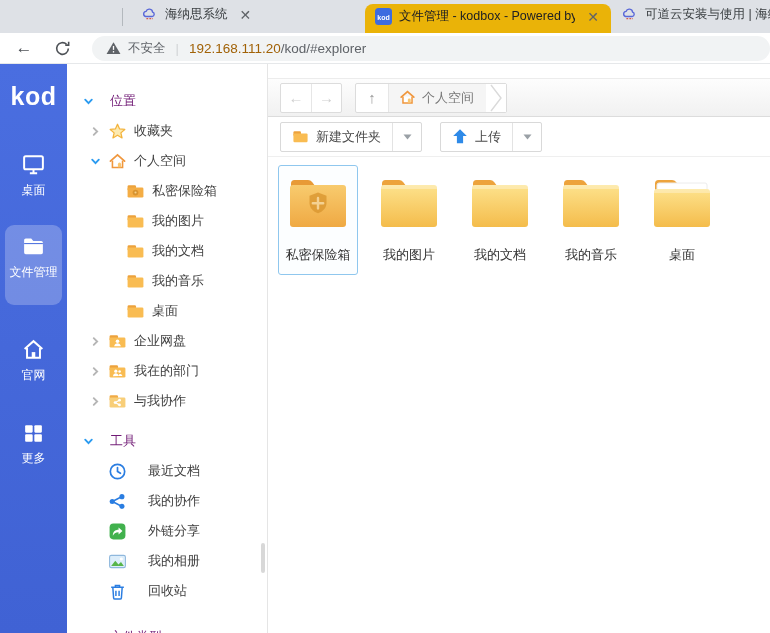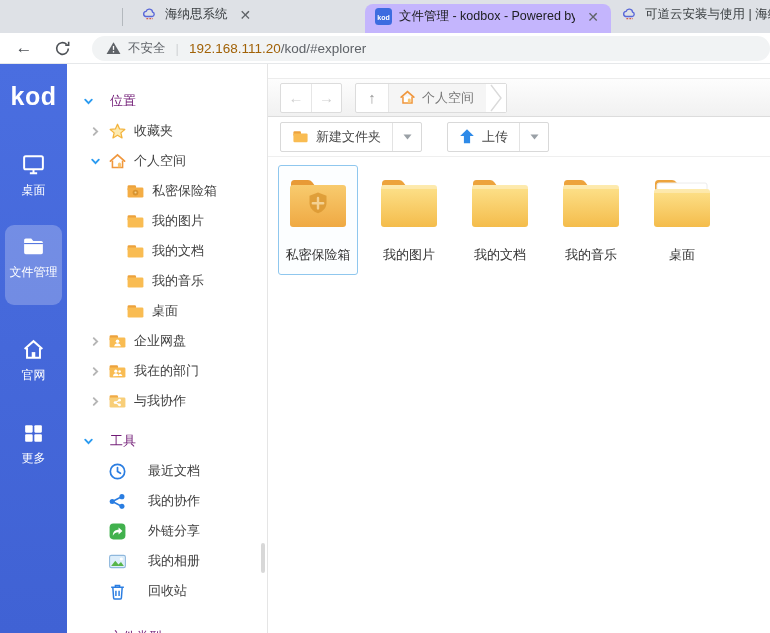--- a/index.html
+++ b/index.html
@@ -6,21 +6,21 @@
   html,body { width:770px; height:633px; overflow:hidden; }
   body { font-family:"Liberation Sans","DejaVu Sans",sans-serif; background:#fff; position:relative; }
 
   
   .tabbar { position:absolute; left:0; top:0; width:770px; height:33px; background:#dee1e6; display:flex; align-items:center; }
   .winicon { display:flex; align-items:center; justify-content:center; width:30px; height:30px; margin-left:8px; flex:0 0 auto; }
   .winicon:first-child { margin-left:6px; }
   .chrome-divider { width:1px; height:18px; background:#b3b8bd; margin:0 8px 0 10px; flex:0 0 auto; }
   .tabs { display:flex; align-items:flex-end; height:33px; flex:1; overflow:hidden; }
   .tab { display:flex; align-items:center; height:33px; padding:0 8px 4px 10px; font-size:12.5px; color:#3c4043; flex:0 0 auto; position:relative; }
-  .tab.active { background:#c4b5fd; border-radius:8px 8px 0 0; height:29px; color:#202124; }
+  .tab.active { background:#eab308; border-radius:8px 8px 0 0; height:29px; color:#202124; }
   .tab .favicon { width:17px; height:17px; margin-right:7px; display:flex; align-items:center; flex:0 0 auto; }
   .tab-title { white-space:nowrap; overflow:hidden; max-width:182px; }
   .tab.active .tab-title { max-width:186px; }
   .tab-close { margin-left:8px; color:#5f6368; font-size:14px; line-height:1; padding:2px 4px; border-radius:50%; flex:0 0 auto; }
   .tab.t1 { width:234px; } .tab.t2 { width:246px; } .tab.t3 { width:200px; }
 
   .addressbar { position:absolute; left:0; top:33px; width:770px; height:31px; background:#fff; border-bottom:1px solid #e6e8ea; display:flex; align-items:center; }
   .navbtn { width:28px; height:28px; display:flex; align-items:center; justify-content:center; color:#4d5156; font-size:17px; margin-left:10px; flex:0 0 auto; }
   .urlpill { flex:1; height:25px; background:#f1f3f4; border-radius:13px; margin:0 0 0 16px; display:flex; align-items:center; padding:0 14px; min-width:0; }
   .sec-label { font-size:12.5px; color:#5f6368; margin-left:7px; white-space:nowrap; }
@@ -59,21 +59,21 @@
   .main { flex:1; position:relative; background:#fff; min-width:0; }
   .crumb-bar { position:absolute; left:0; right:0; top:14px; height:39px; background:linear-gradient(#fdfdfd,#f1f1f1); border-top:1px solid #ececec; border-bottom:1px solid #dcdcdc; display:flex; align-items:center; padding-left:12px; }
   .btn-group { display:flex; align-items:stretch; height:30px; background:#fff; border:1px solid #dcdcdc; border-radius:2px; }
   .nav-cell { width:30px; display:flex; align-items:center; justify-content:center; color:#cfcfcf; font-size:15px; }
   .nav-cell + .nav-cell { border-left:1px solid #e6e6e6; }
   .path-group { margin-left:13px; }
   .up-cell { width:33px; display:flex; align-items:center; justify-content:center; color:#9a9a9a; font-size:15px; border-right:1px solid #e6e6e6; }
   .crumb-seg { display:flex; align-items:center; background:#f5f5f5; padding:0 12px 0 10px; gap:6px; font-size:13px; color:#777; }
   .crumb-sep { width:20px; display:flex; align-items:center; justify-content:center; background:#fff; }
 
-  .action-bar { position:absolute; left:0; right:0; top:53px; height:40px; display:flex; align-items:center; padding-left:12px; border-bottom:1px solid #efefef; background:#fff; gap:25px; }
+  .action-bar { position:absolute; left:0; right:0; top:53px; height:40px; display:flex; align-items:center; padding-left:12px; border-bottom:1px solid #efefef; background:#fff; gap:18px; }
   .act-group { display:flex; align-items:stretch; height:30px; background:#fff; border:1px solid #d9d9d9; border-radius:2px; }
   .act-main { display:flex; align-items:center; gap:7px; padding:0 11px; font-size:13px; color:#4a4a4a; cursor:pointer; }
   .act-drop { width:29px; display:flex; align-items:center; justify-content:center; border-left:1px solid #e3e3e3; cursor:pointer; }
 
   .file-grid { position:absolute; left:0; right:0; top:93px; bottom:0; padding:8px 0 0 10px; display:flex; align-items:flex-start; }
   .file { width:80px; height:110px; margin-right:11px; border:1px solid transparent; border-radius:3px; display:flex; flex-direction:column; align-items:center; cursor:pointer; flex:0 0 auto; }
   .file.selected { border-color:#8fc7ee; background:#fcfeff; }
   .file .ficon { margin-top:10px; height:54px; display:flex; align-items:center; }
   .file .fname { margin-top:16px; font-size:13px; color:#333; white-space:nowrap; }
 </style>

